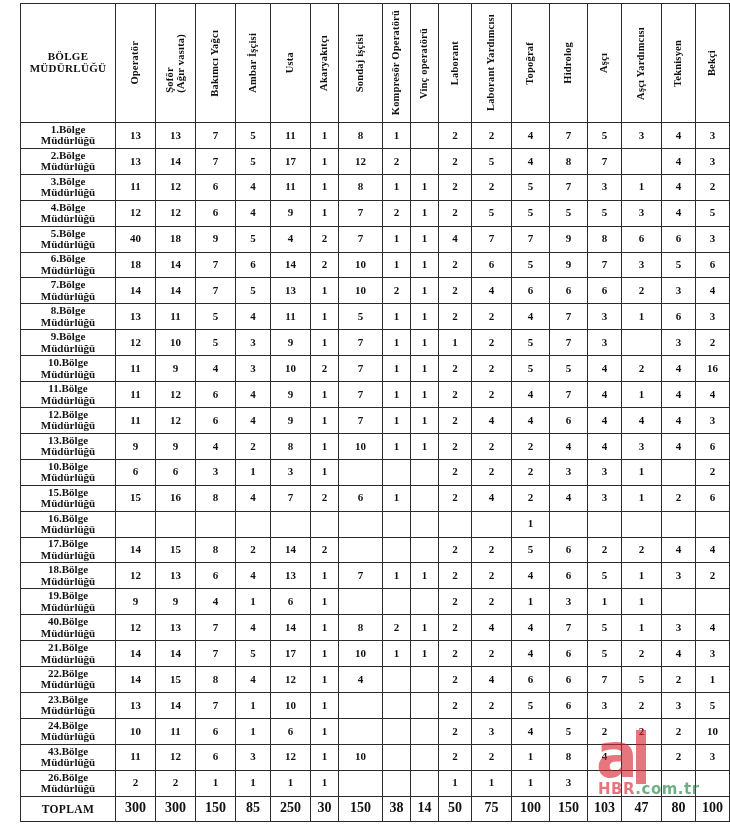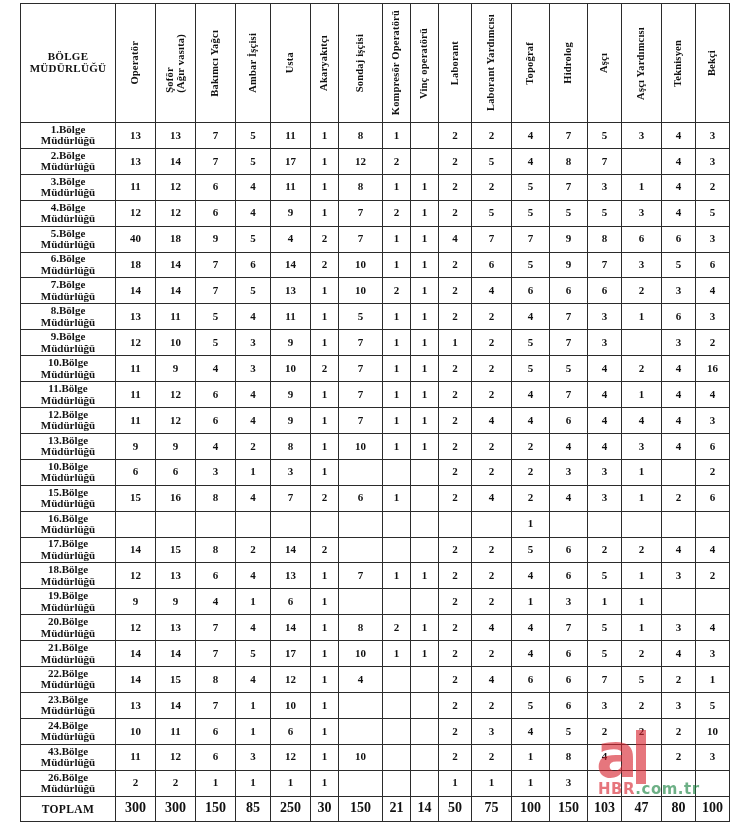--- a/index.html
+++ b/index.html
@@ -625,21 +625,21 @@
           <td class="num">2</td>
           <td class="num">1</td>
           <td class="num">3</td>
           <td class="num">1</td>
           <td class="num">1</td>
           <td class="num"></td>
           <td class="num"></td>
           <td class="tot">40</td>
         </tr>
         <tr>
-          <td class="rowlabel"><span>20.Bölge</span><span class="l2">Müdürlüğü</span></td>
+          <td class="rowlabel"><span>40.Bölge</span><span class="l2">Müdürlüğü</span></td>
           <td class="num">12</td>
           <td class="num">13</td>
           <td class="num">7</td>
           <td class="num">4</td>
           <td class="num">14</td>
           <td class="num">1</td>
           <td class="num">8</td>
           <td class="num">2</td>
           <td class="num">1</td>
           <td class="num">2</td>
@@ -780,21 +780,21 @@
         </tr>
         <tr class="total-row">
           <td class="rowlabel">TOPLAM</td>
           <td class="num">300</td>
           <td class="num">300</td>
           <td class="num">150</td>
           <td class="num">85</td>
           <td class="num">250</td>
           <td class="num">30</td>
           <td class="num">150</td>
-          <td class="num">21</td>
+          <td class="num">38</td>
           <td class="num">14</td>
           <td class="num">50</td>
           <td class="num">75</td>
           <td class="num">100</td>
           <td class="num">150</td>
           <td class="num">103</td>
           <td class="num">47</td>
           <td class="num">80</td>
           <td class="num">100</td>
           <td class="tot">2005</td>

